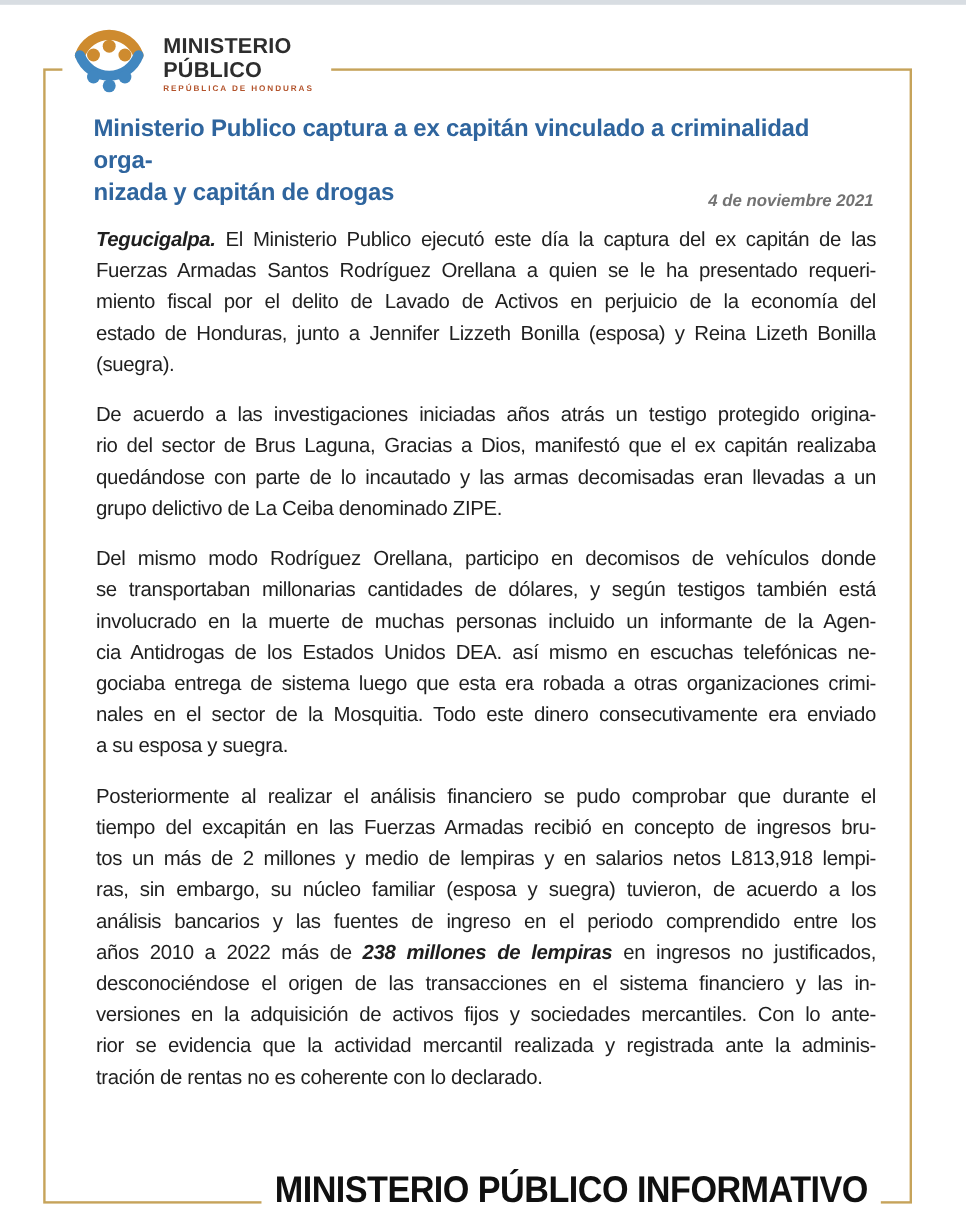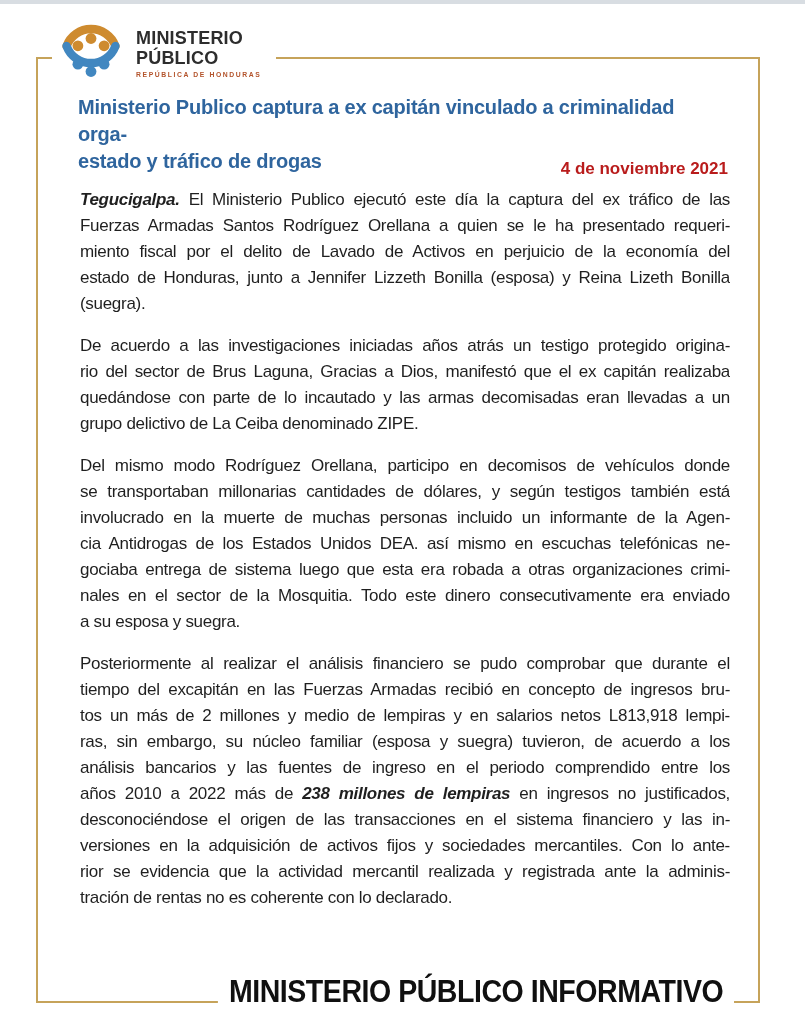--- a/index.html
+++ b/index.html
@@ -50,22 +50,23 @@
   }
   
   .title{
     position:absolute;left:78px;top:94px;width:650px;
     text-align:left;color:var(--title-blue);
     font-weight:bold;font-size:20px;line-height:27px;
     letter-spacing:-0.2px;
   }
   .dateline{
     position:absolute;left:78px;top:159px;width:650px;
-    text-align:right;font-weight:bold;font-size:17px;
-    color:#b91c1c;
+    text-align:right;font-weight:bold;font-size:14px;
+    color:#737373;
+    font-style:italic;
   }
   
   .body-text{
     position:absolute;left:80px;top:187px;width:650px;
     font-size:17px;line-height:26px;
     letter-spacing:-0.3px;
     color:var(--ink);
   }
   .para{margin:0 0 16px 0;}
   .line{
@@ -114,28 +115,28 @@
     </svg>
     <div class="logo-text">
       <div class="logo-line">MINISTERIO</div>
       <div class="logo-line">PÚBLICO</div>
       <div class="logo-sub">REPÚBLICA DE HONDURAS</div>
     </div>
   </div>
 
   <div class="title">
     <div>Ministerio Publico captura a ex capitán vinculado a criminalidad orga-</div>
-    <div>estado y tráfico de drogas</div>
+    <div>nizada y capitán de drogas</div>
   </div>
 
   <div class="dateline">4 de noviembre 2021</div>
 
   <div class="body-text">
       <div class="para">
-        <div class="line"><span class="b">Tegucigalpa.</span><span>  El Ministerio Publico ejecutó este día la captura del ex tráfico de las</span></div>
+        <div class="line"><span class="b">Tegucigalpa.</span><span>  El Ministerio Publico ejecutó este día la captura del ex capitán de las</span></div>
         <div class="line"><span>Fuerzas Armadas Santos Rodríguez Orellana a quien se le ha presentado requeri-</span></div>
         <div class="line"><span>miento fiscal por el delito de Lavado de Activos en perjuicio de la economía del</span></div>
         <div class="line"><span>estado de Honduras, junto a Jennifer Lizzeth Bonilla (esposa) y Reina Lizeth Bonilla</span></div>
         <div class="line last"><span>(suegra).</span></div>
       </div>
       <div class="para">
         <div class="line"><span>De acuerdo a las investigaciones iniciadas años atrás un testigo protegido origina-</span></div>
         <div class="line"><span>rio del sector de Brus Laguna, Gracias a Dios, manifestó que el ex capitán realizaba</span></div>
         <div class="line"><span>quedándose con parte de lo incautado y las armas decomisadas eran llevadas a un</span></div>
         <div class="line last"><span>grupo delictivo de La Ceiba denominado ZIPE.</span></div>

